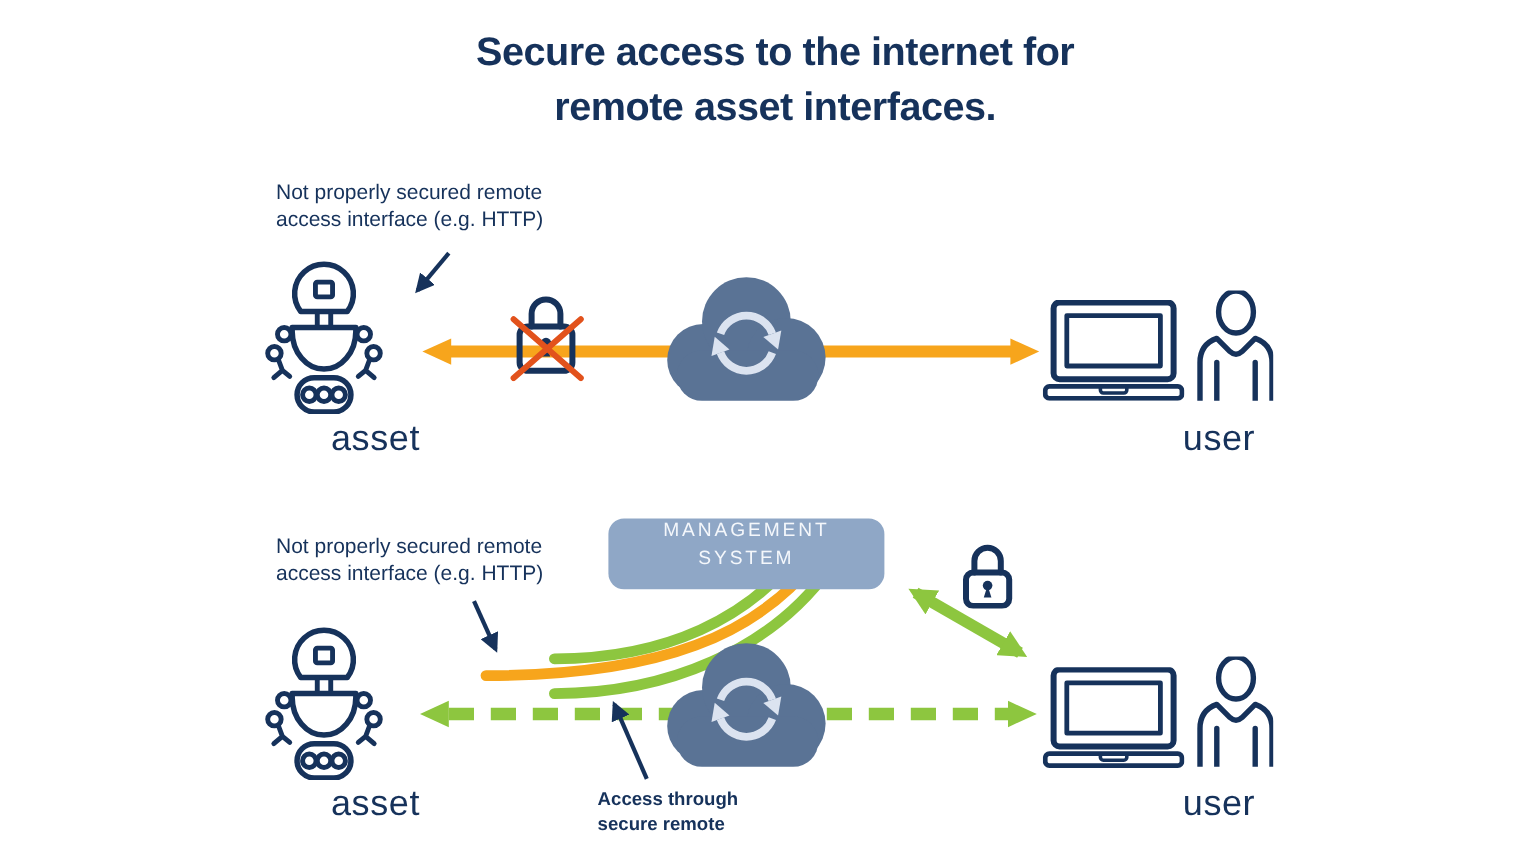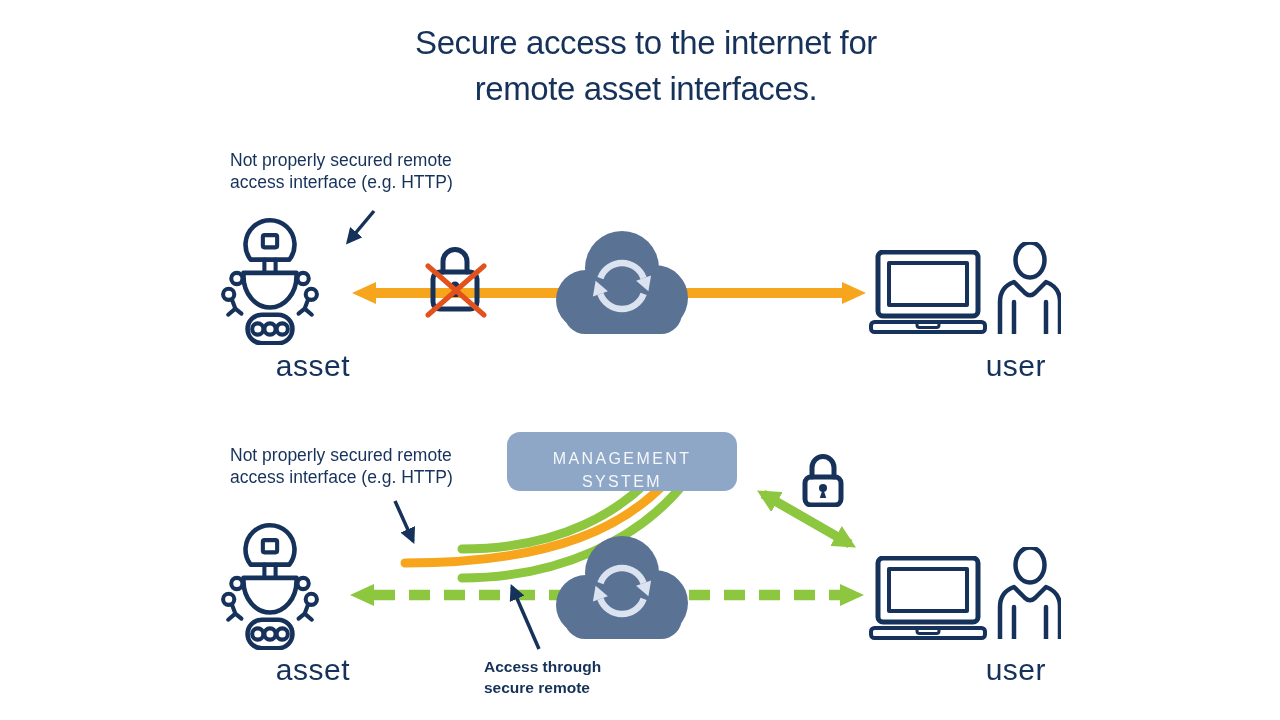--- a/index.html
+++ b/index.html
@@ -10,29 +10,29 @@
     --cloud-blue:#5A7395;
     --management-blue:#8FA7C6;
     --sync-glyph:#DBE3F0;
   }
   *{margin:0;padding:0;box-sizing:border-box;}
   html,body{width:1280px;height:720px;background:#ffffff;overflow:hidden;
     font-family:"Liberation Sans","DejaVu Sans",sans-serif;color:var(--navy);}
   .stage{position:relative;width:1280px;height:720px;background:#fff;}
   .abs{position:absolute;}
   
-  .title{left:0;top:20px;width:1280px;text-align:center;font-size:33px;font-weight:400;
+  .title{left:0;top:20px;width:1280px;text-align:center;font-size:33px;font-weight:700;
     letter-spacing:-0.4px;line-height:1.38;z-index:5;padding-left:12px;}
   .annot{font-size:17.5px;font-weight:400;line-height:1.28;z-index:5;}
   .entity{font-size:30px;font-weight:400;letter-spacing:0.5px;text-align:right;width:160px;z-index:5;}
   .tunnel-annot{font-size:15.5px;font-weight:700;line-height:1.35;z-index:5;}
   .mgmt-box{left:507px;top:432px;width:230px;height:59px;border-radius:13px;
     background:var(--management-blue);color:#F4F7FB;text-align:center;
     font-size:16px;font-weight:500;letter-spacing:2.4px;line-height:1.42;
-    padding-top:16px;z-index:3;}
+    padding-top:0;z-index:3;}
   
   .layer-lines{left:0;top:0;z-index:1;}
   .icon{z-index:2;}
   
   .s-navy{stroke:var(--navy);}
   .f-navy{fill:var(--navy);}
   .s-orange{stroke:var(--orange);}
   .f-orange{fill:var(--orange);}
   .s-green{stroke:var(--green);}
   .f-green{fill:var(--green);}
@@ -220,21 +220,21 @@
   </div>
 
   <div class="abs entity" style="left:190px;top:349px">asset</div>
   <div class="abs entity" style="left:886px;top:349px">user</div>
 
   <div class="abs annot" style="left:230px;top:444px">
     <span style="display:block">Not properly secured remote</span>
     <span style="display:block">access interface (e.g. HTTP)</span>
   </div>
 
-  <div class="abs tunnel-annot" style="left:484px;top:657px">
+  <div class="abs tunnel-annot" style="left:498px;top:657px">
     <span style="display:block">Access through</span>
     <span style="display:block">secure remote</span>
   </div>
 
   <div class="abs entity" style="left:190px;top:653px">asset</div>
   <div class="abs entity" style="left:886px;top:653px">user</div>
 
 </div>
 
 </body></html>

